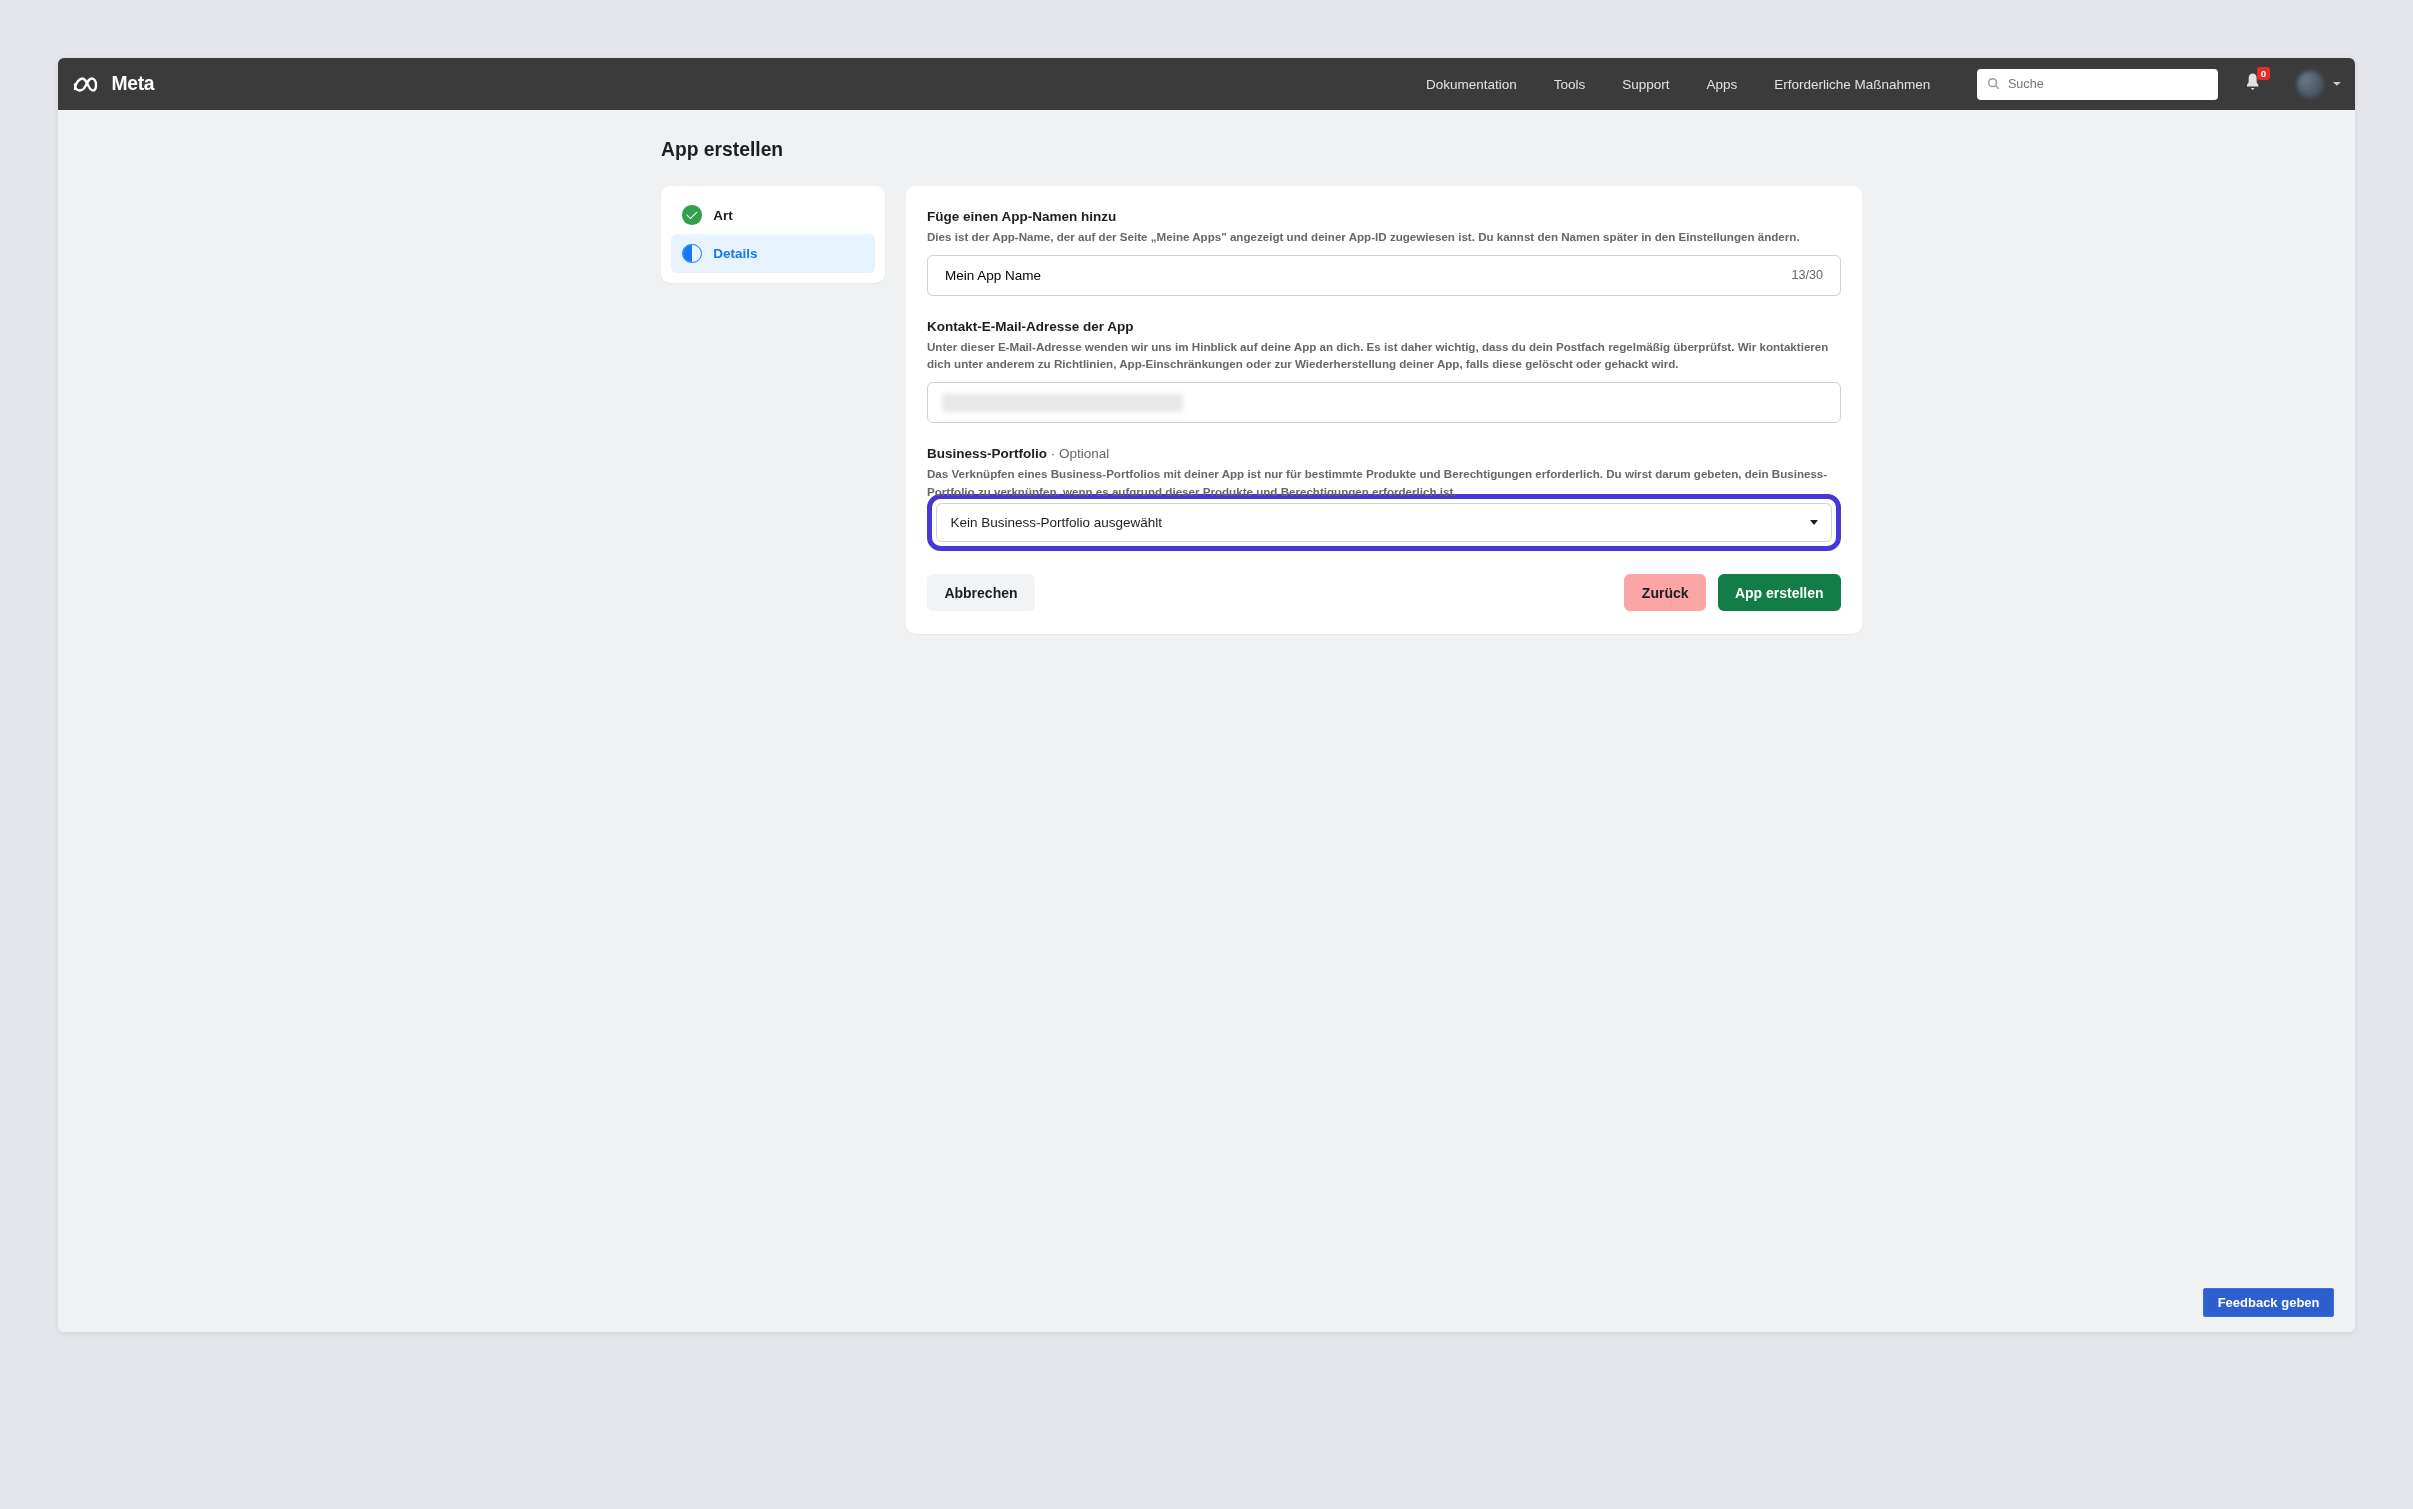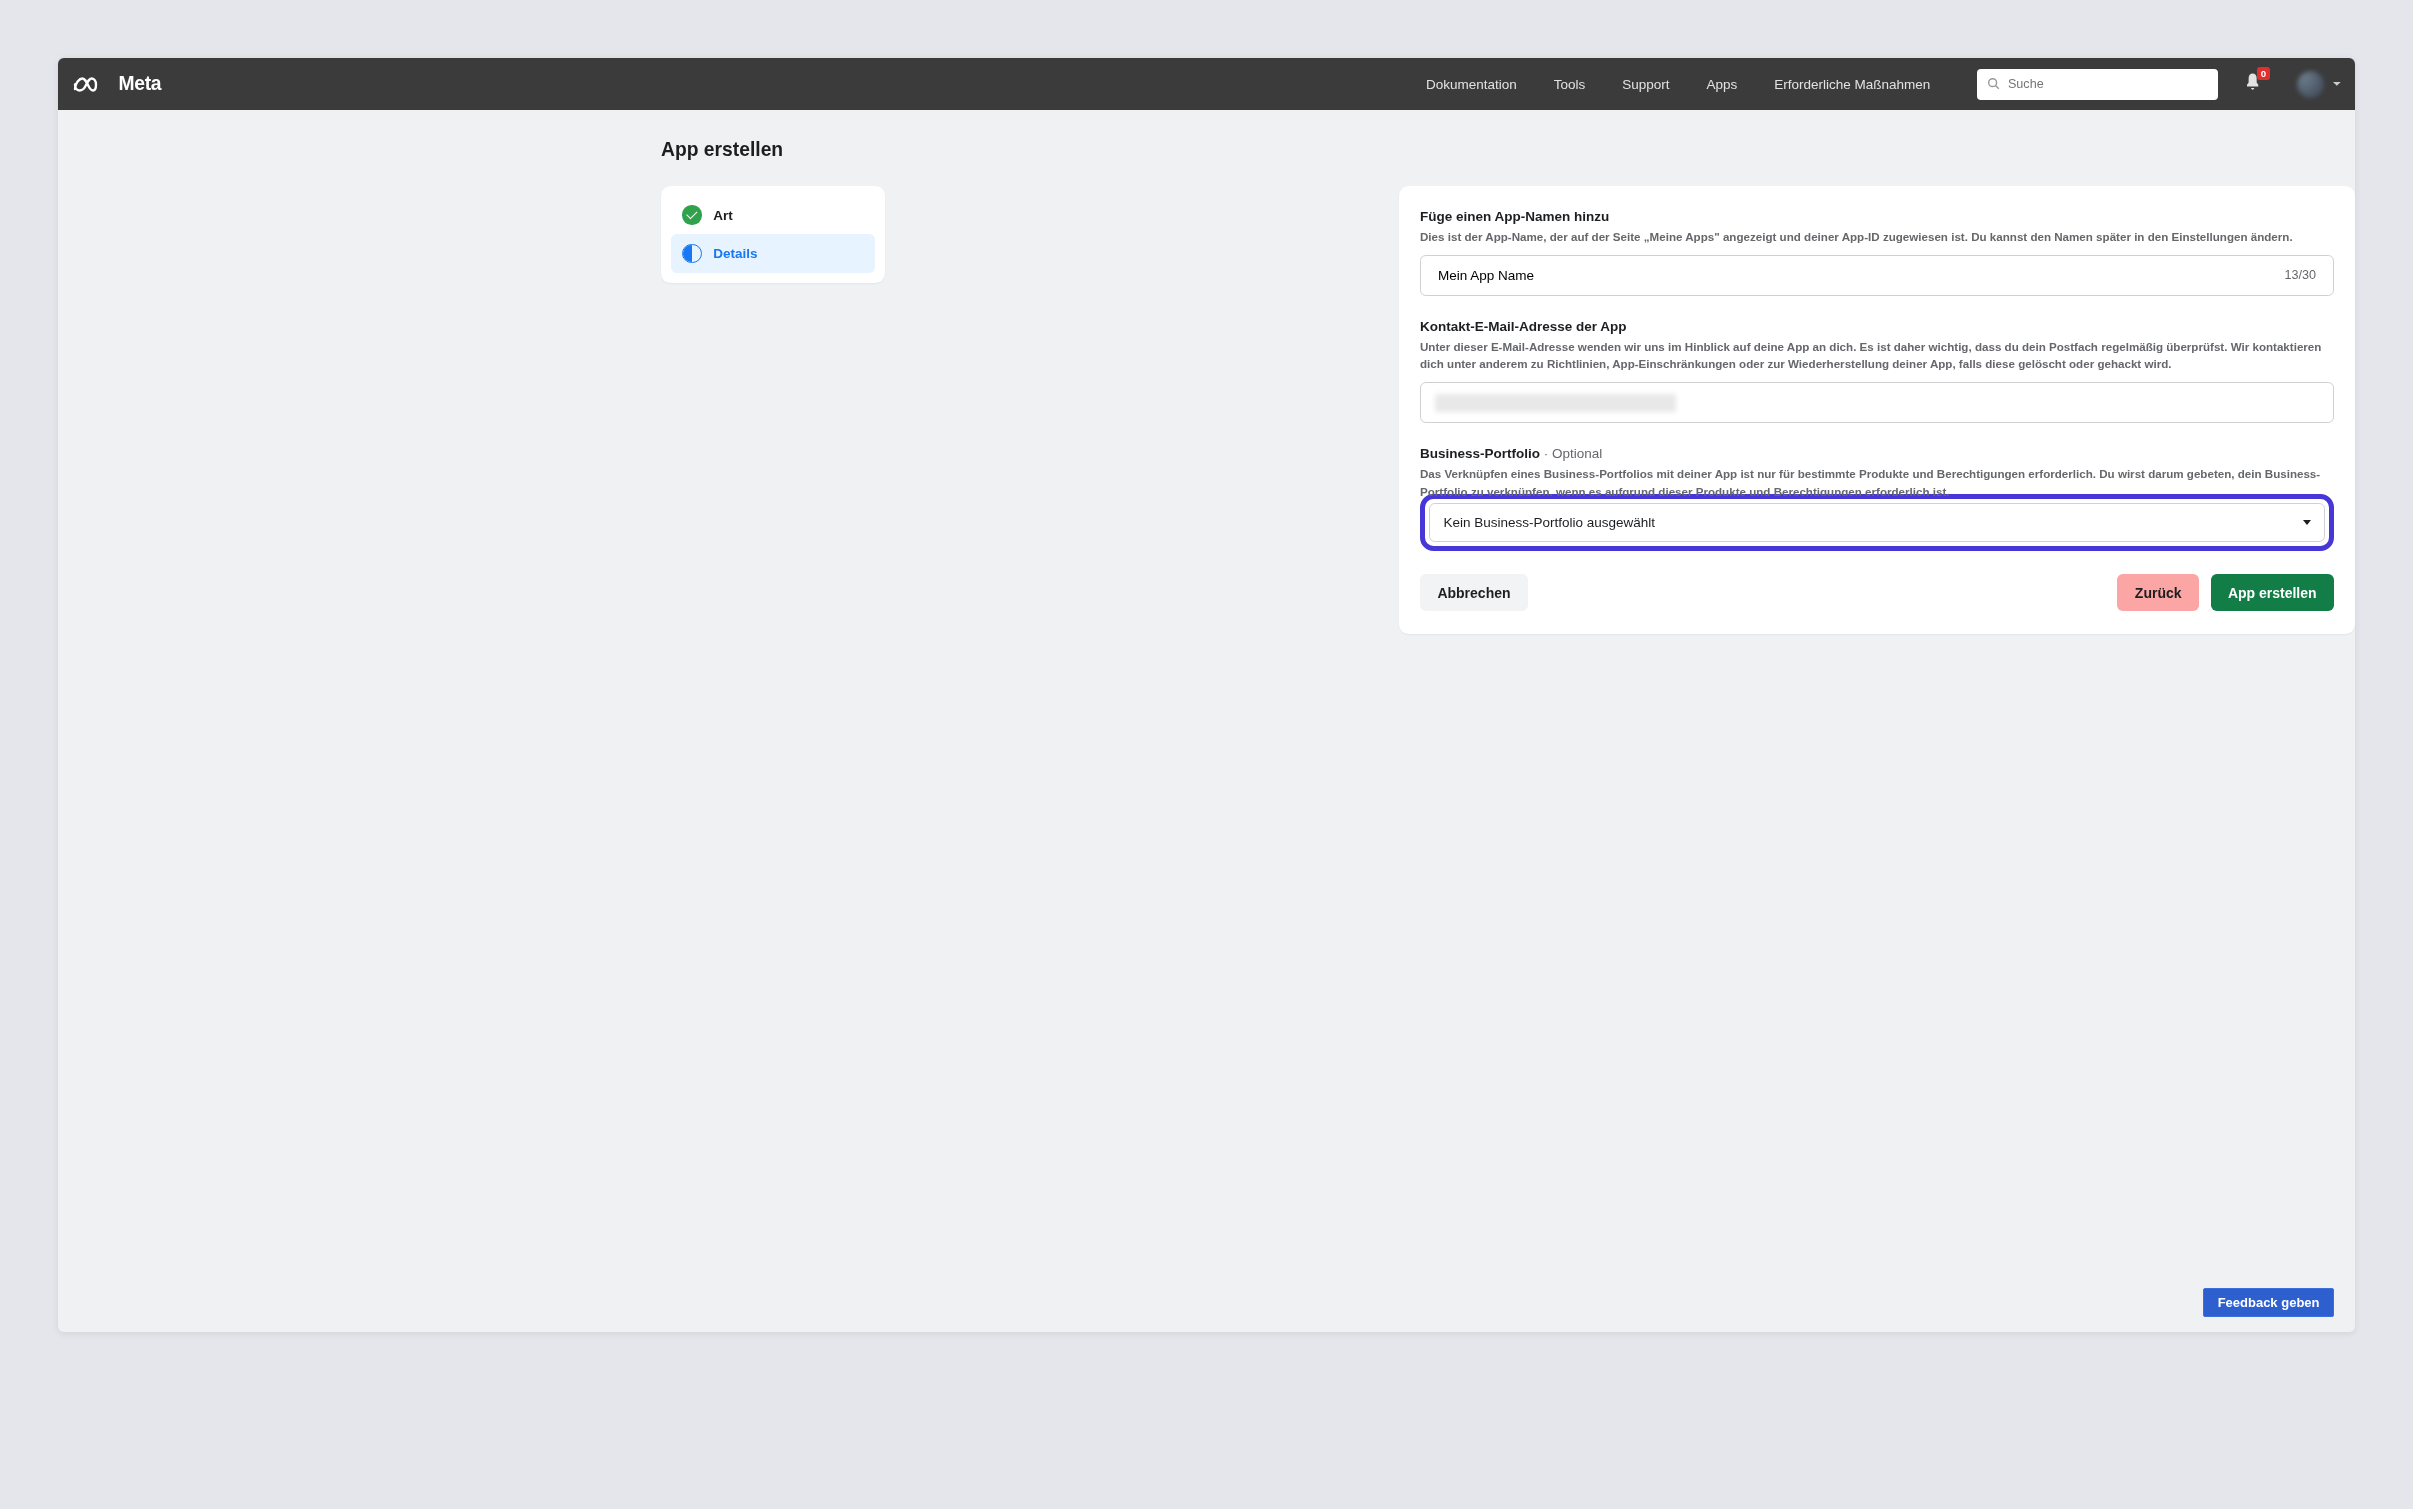--- a/index.html
+++ b/index.html
@@ -25,21 +25,21 @@
       background: #3b3b3b;
       height: 52px;
       display: flex;
       align-items: center;
       padding: 0 13.5px;
       gap: 7.7px;
     }
     .logo-wrap {
       display: flex;
       align-items: center;
-      gap: 20px;
+      gap: 13px;
       color: #fff;
     }
     .meta-logo-svg {
       width: 27px;
       height: 27px;
     }
     .meta-text {
       color: #fff;
       font-size: 19.3px;
       font-weight: 600;
@@ -119,23 +119,22 @@
     }
     .page-title {
       font-size: 19.3px;
       font-weight: 700;
       color: #1c1e21;
       margin-left: 603px;
       margin-bottom: 25px;
     }
     .layout-row {
       display: flex;
-      gap: 36px;
+      gap: 21px;
       margin-left: 603px;
-      justify-content: space-between;
     }
     .sidebar-card {
       background: #fff;
       border-radius: 9.7px;
       width: 224px;
       padding: 9.7px;
       height: fit-content;
       box-shadow: 0 1px 1.9px rgba(0,0,0,0.05);
     }
     .sidebar-item {

